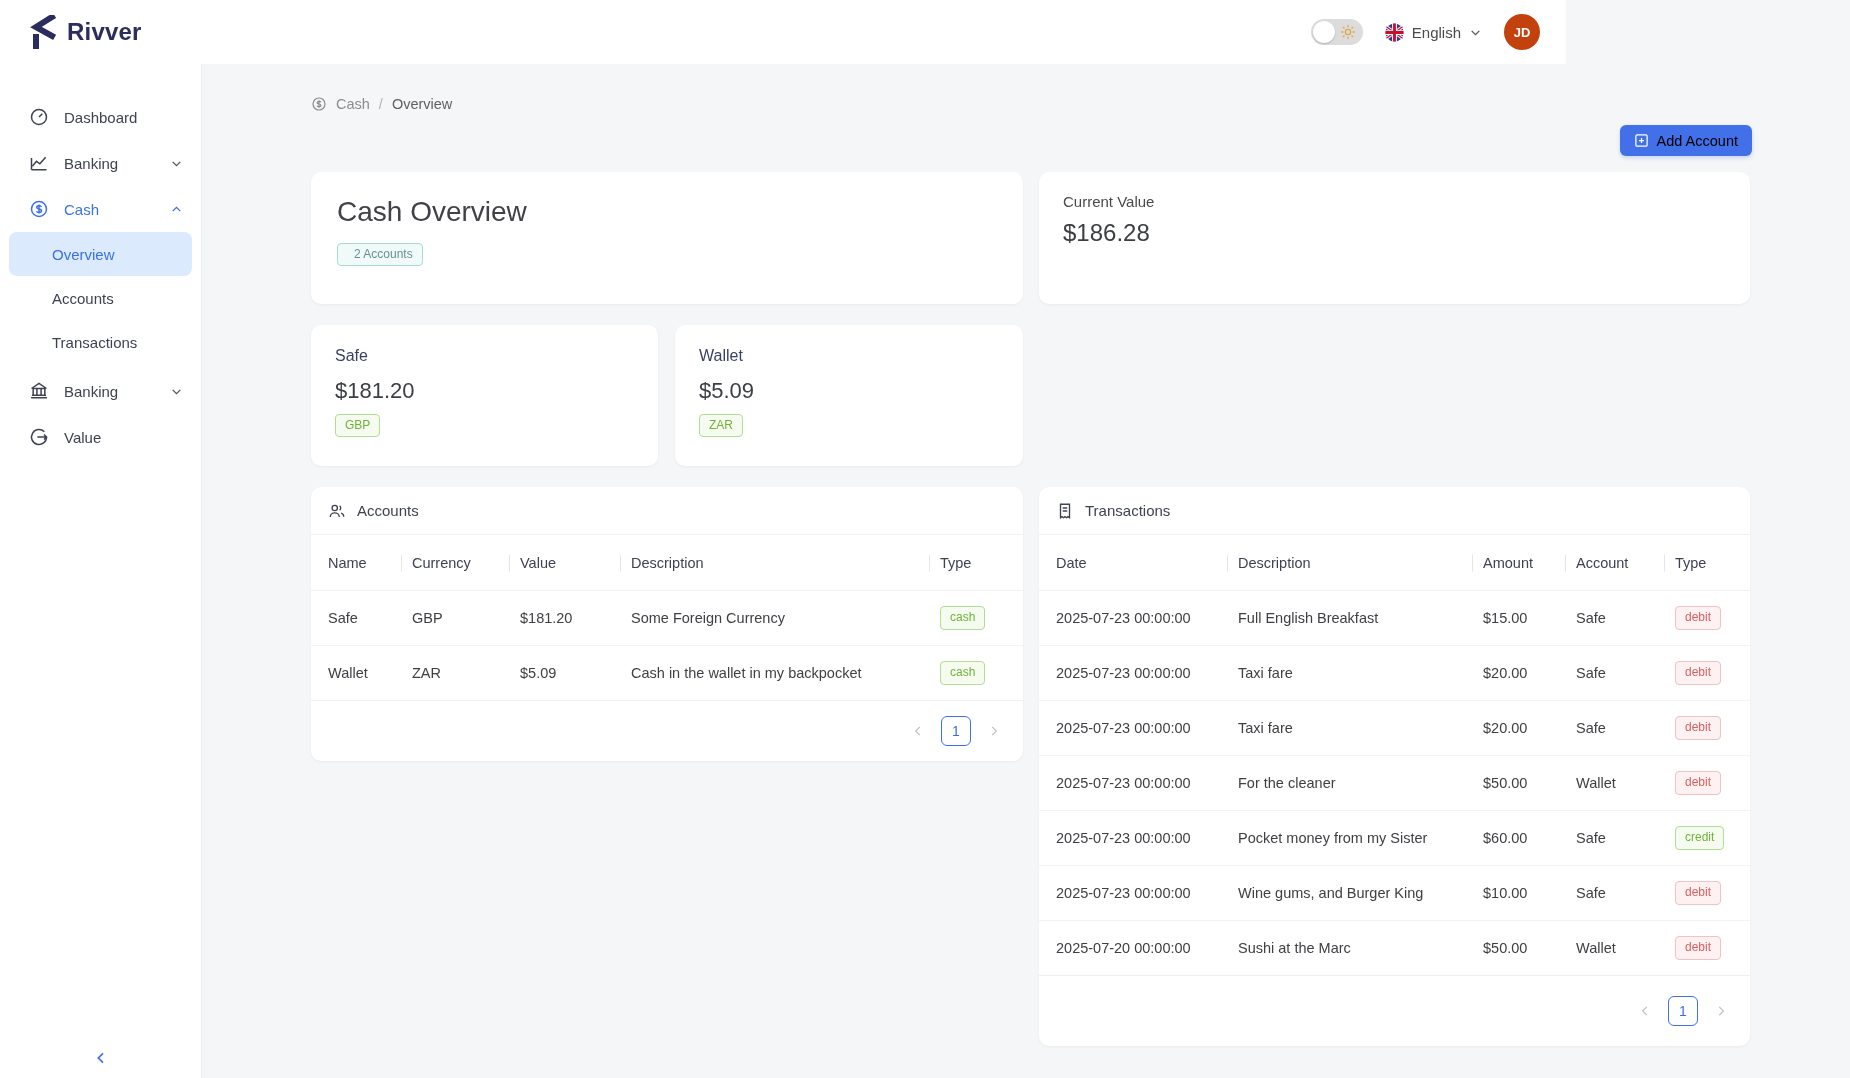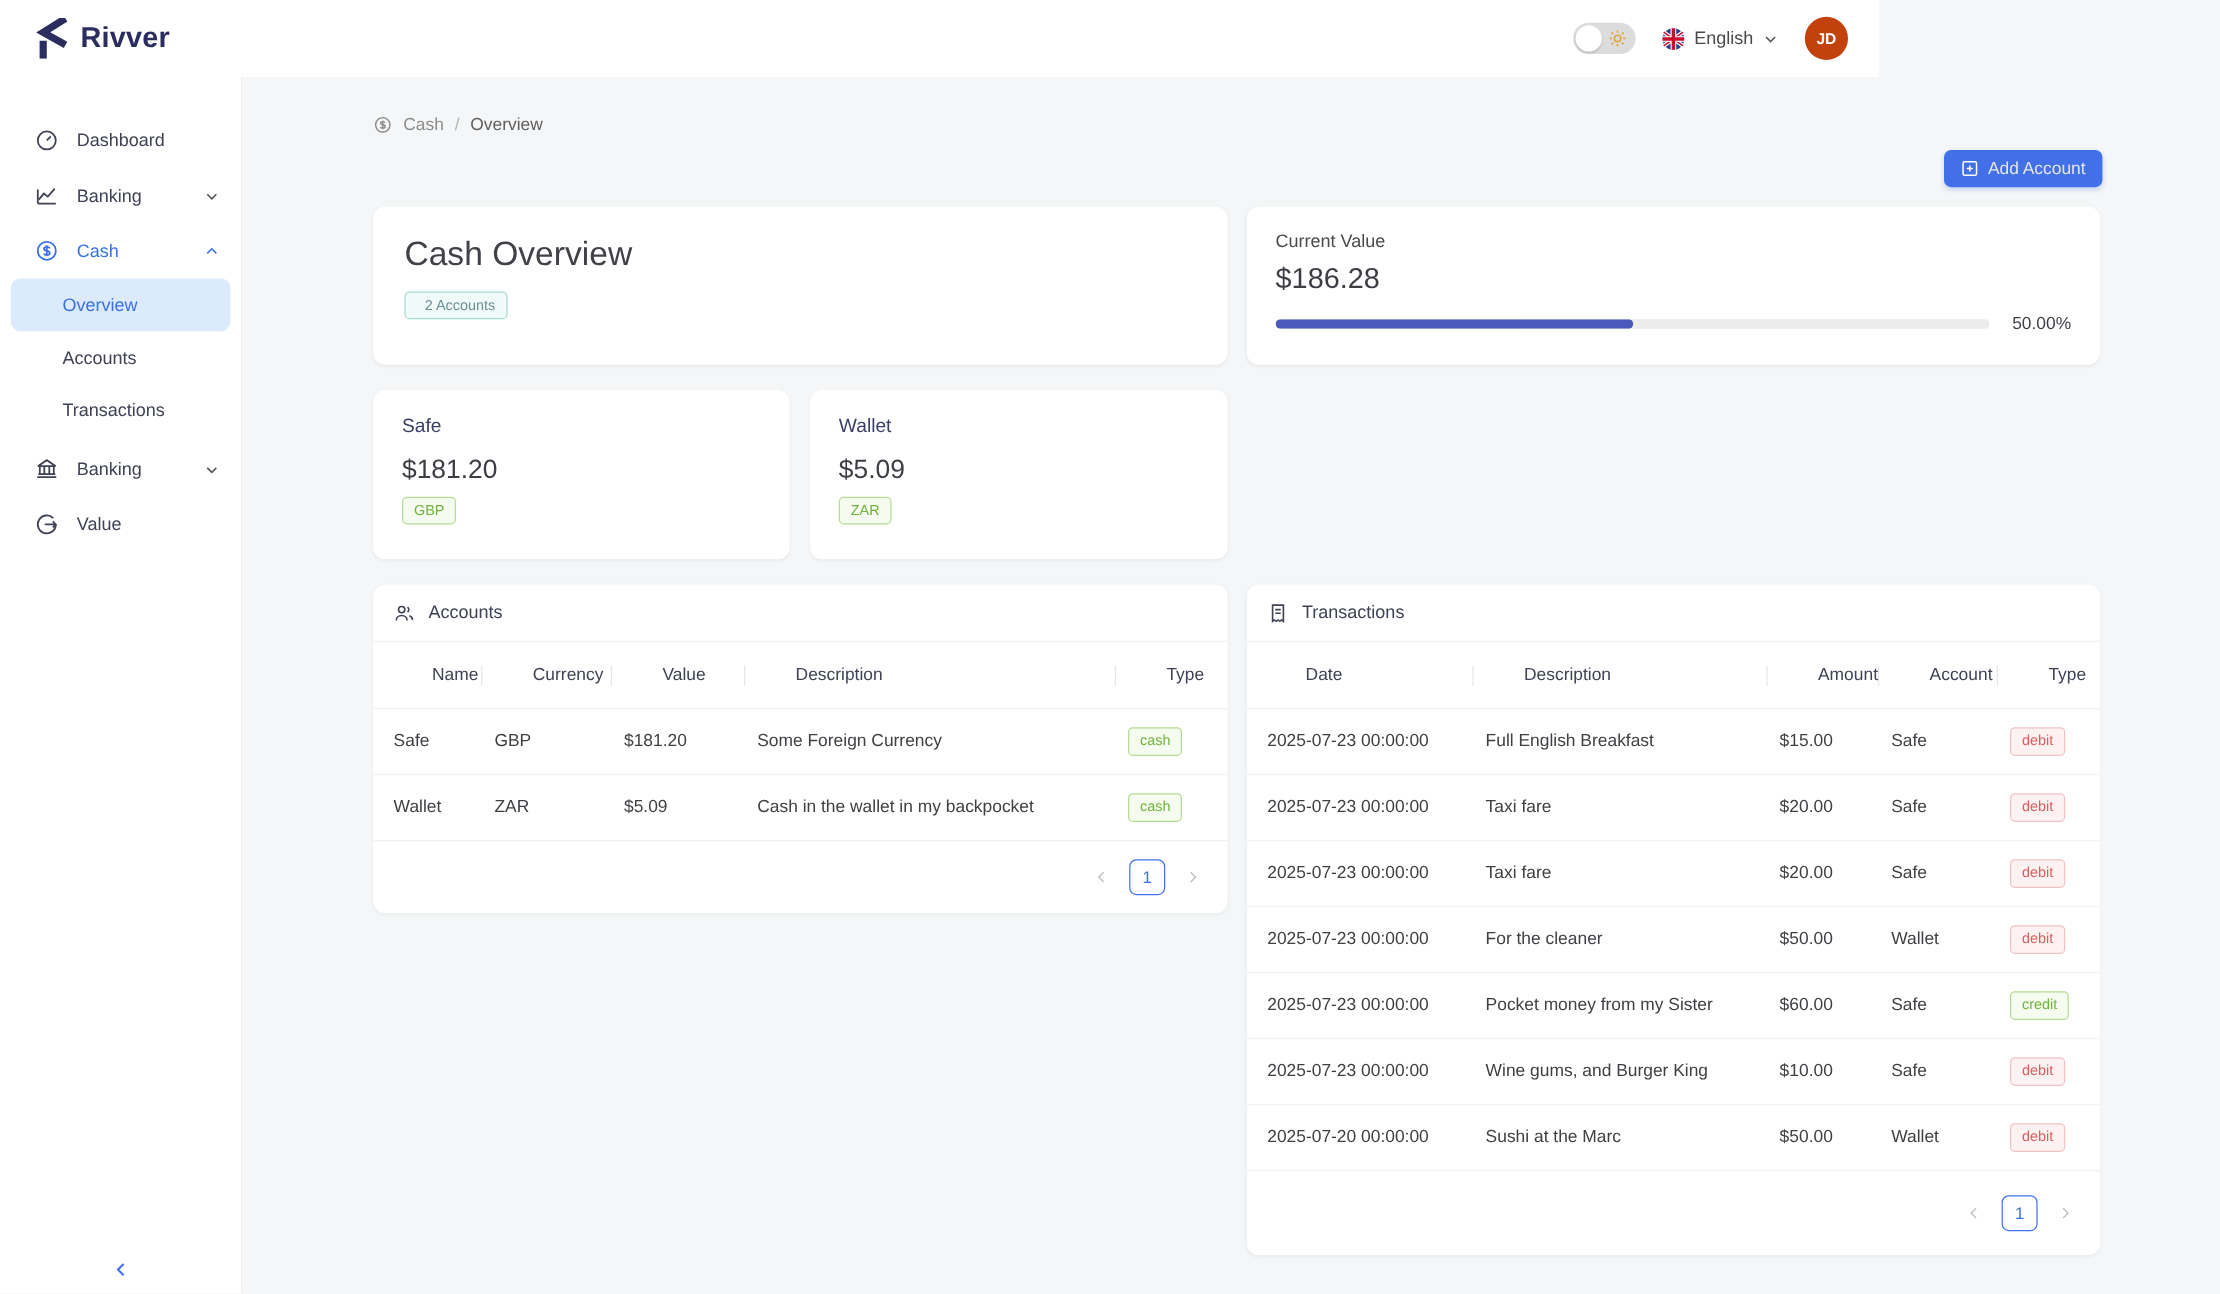--- a/index.html
+++ b/index.html
@@ -34,21 +34,21 @@
   .side-item.blue, .side-item.blue .lbl { color:#3a72e4; }
   .side-sub { height:44px; display:flex; align-items:center; padding-left:52px; font-size:15px; color:#3f4254; cursor:pointer; }
   .side-sub.active { background:#dbeafc; border-radius:8px; margin:0 9px; padding-left:43px; color:#3a72e4; }
   .side-collapse { position:absolute; bottom:12px; left:0; width:100%; display:flex; justify-content:center; cursor:pointer; }
   
   .main { position:absolute; top:64px; left:202px; width:1648px; height:1014px; padding:32px 98px 0 109px; }
   .breadcrumb { display:flex; align-items:center; gap:9px; font-size:14.5px; color:#8c8c8c; }
   .breadcrumb .sep { color:#b3b3b3; }
   .breadcrumb .current { color:#5f5f5f; }
   .action-row { display:flex; justify-content:flex-end; margin-top:13px; }
-  .btn-primary { display:flex; align-items:center; gap:8px; background:#4170e8; color:#e5e5e5;
+  .btn-primary { display:flex; align-items:center; gap:8px; background:#4170e8; color:#000000;
     border:none; border-radius:6px; height:31px; padding:0 14px; font-size:14.5px; font-weight:500;
     font-family:"Liberation Sans",sans-serif; cursor:pointer; box-shadow:0 2px 4px rgba(65,112,232,.25); }
   .grid { margin-top:16px; display:grid; grid-template-columns:712px 711px; column-gap:16px; row-gap:21px;
     grid-template-rows:132px 141px auto; align-items:start; }
   .card { background:#ffffff; border-radius:10px; box-shadow:0 1px 3px rgba(0,0,0,.05); }
   
   .overview-card { height:132px; padding:24px 26px; }
   .overview-title { font-size:28px; font-weight:500; color:#404248; }
   .badge { display:inline-block; font-size:12px; line-height:1.45; padding:2px 9px; border-radius:4px; }
   .badge.teal { color:#6a8e96; background:#f0faf8; border:1px solid #a8dad2; }
@@ -68,21 +68,21 @@
   .mini-title { font-size:16px; color:#3a3f66; font-weight:500; }
   .mini-value { font-size:22px; font-weight:500; color:#3c3e44; margin:13px 0 10px; }
   
   .table-card { overflow:hidden; }
   .table-title { display:flex; align-items:center; gap:11px; padding:14px 17px; height:48px;
     font-size:15px; color:#3f4254; border-bottom:1px solid #f0f0f0; }
   .thead, .trow { display:grid; align-items:center; padding:0 17px; }
   .acc-grid { grid-template-columns:84px 108px 111px 309px 1fr; }
   .tx-grid  { grid-template-columns:182px 245px 93px 99px 1fr; }
   .thead { height:56px; font-size:14.5px; font-weight:bold; color:#3f4254; border-bottom:1px solid #f0f0f0; background:#ffffff; }
-  .thead .th { position:relative; padding-right:8px; font-weight:500;margin-left:32px; }
+  .thead .th { position:relative; padding-right:8px; font-weight:500; }
   .thead .th:not(:last-child)::after { content:""; position:absolute; right:10px; top:50%; transform:translateY(-50%);
     width:1px; height:17px; background:#e6e6e6; }
   .trow { height:55px; font-size:14.5px; color:#3f4044; border-bottom:1px solid #f3f3f3; }
   .trow:last-of-type { border-bottom:1px solid #f0f0f0; }
   .pagination { height:60px; display:flex; align-items:center; justify-content:flex-end; gap:16px; padding-right:22px; }
   .pg-arrow { color:#bfbfbf; cursor:pointer; display:flex; }
   .pg-page { width:30px; height:30px; border:1px solid #4170e8; border-radius:6px; color:#3a6fe0;
     font-size:14px; display:flex; align-items:center; justify-content:center; background:#ffffff; cursor:pointer; }
   .tx-pagination { height:70px; }
   .icon { display:inline-flex; flex:none; }
@@ -229,26 +229,20 @@
 
   <div class="grid">
 
     <div class="card overview-card">
       <div class="overview-title">Cash Overview</div>
       <span class="badge teal">2 Accounts</span>
     </div>
     <div class="card value-card">
       <div class="value-label">Current Value</div>
       <div class="value-amount">$186.28</div>
-      <div class="progress-row">
-        <div class="progress-track">
-          <div class="progress-fill" style="width: 50%;"></div>
-        </div>
-        <div class="progress-pct">50.00%</div>
-      </div>
     </div>
 
     <div class="mini-wrap">
       <div class="card mini-card">
         <div class="mini-title">Safe</div>
         <div class="mini-value">$181.20</div>
         <span class="badge green">GBP</span>
       </div>
       <div class="card mini-card">
         <div class="mini-title">Wallet</div>

